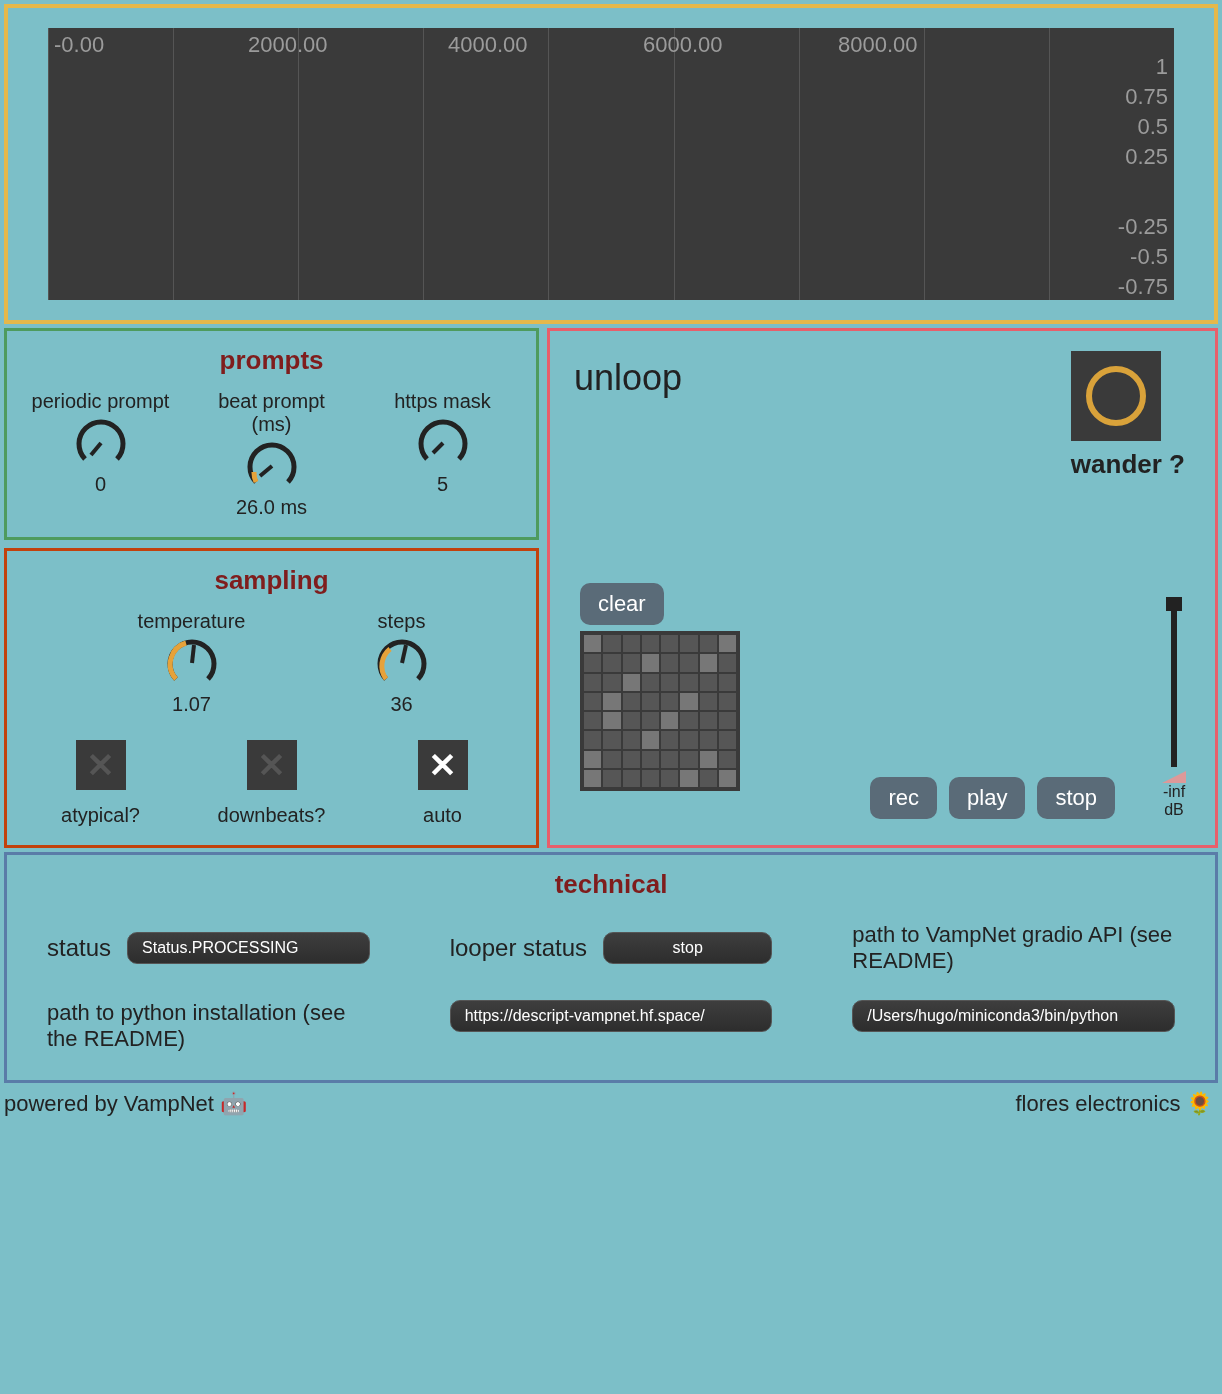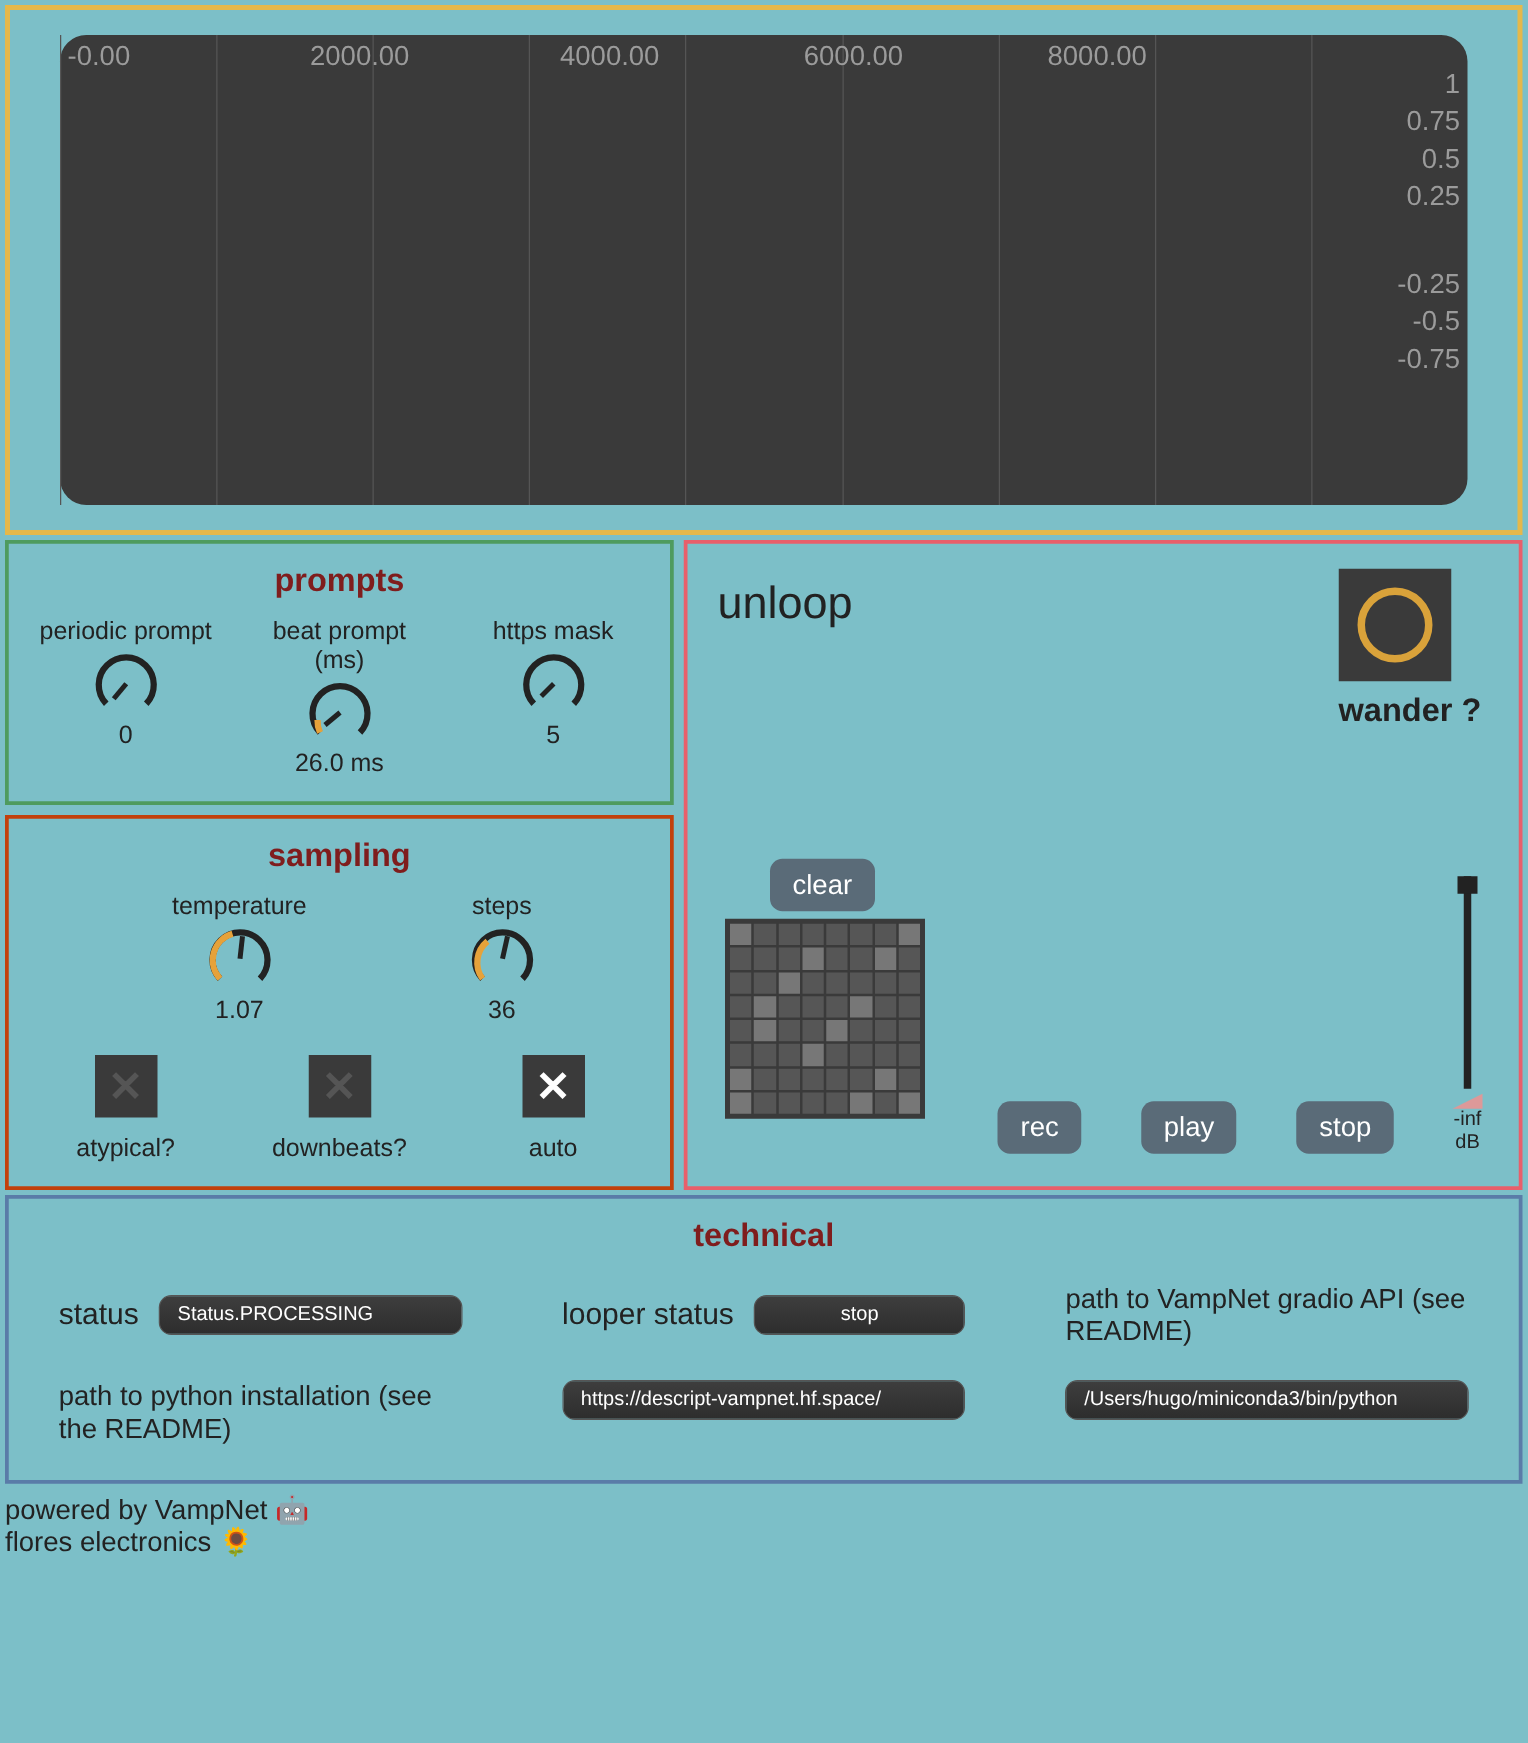--- a/index.html
+++ b/index.html
@@ -18,23 +18,22 @@
 
   
   .wave-panel {
     border: 4px solid #e6b84a;
     background: #7cbfc8;
     margin: 4px;
     padding: 20px 40px;
   }
   .wave-box {
     position: relative;
-    height: 376px;
+    height: 272px;
     background: #3a3a3a;
-    border-radius: 21px;
   }
   .wave-grid {
     position: absolute; inset: 0;
     display: flex;
   }
   .wave-col {
     flex: 1;
     border-left: 1px solid #555;
   }
   .wave-xtick {
@@ -147,21 +146,20 @@
   .wander-label { font-size: 26px; font-weight: bold; }
 
   .btn {
     background: #5a6b78;
     color: #fff;
     font-size: 22px;
     border: none;
     border-radius: 10px;
     padding: 8px 18px;
     cursor: pointer;
-    margin-left: 36px;
   }
   .clear-btn {
     position: absolute;
     top: 252px;
     left: 30px;
   }
   .pad-grid {
     position: absolute;
     top: 300px;
     left: 30px;
@@ -233,21 +231,20 @@
   .stop-pill { width: 170px; text-align:center; margin-left:auto; }
   .path-label { font-size: 22px; }
   .input-pill { width: 100%; display:block; }
 
   .footer {
     display: flex;
     justify-content: space-between;
     font-size: 22px;
     padding: 4px 8px 4px 4px;
     color: #222;
-    flex-direction: column;
   }
 </style>
 </head>
 <body>
 
 <div class="app">
 
   <div class="wave-panel">
     <div class="wave-box">
       <div class="wave-grid">

